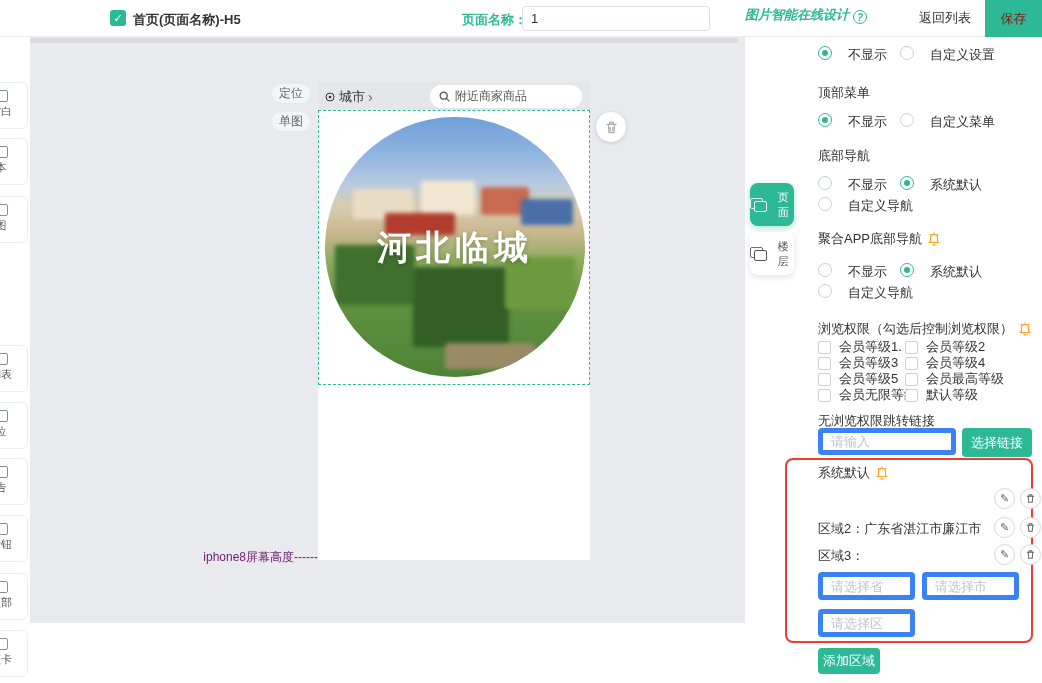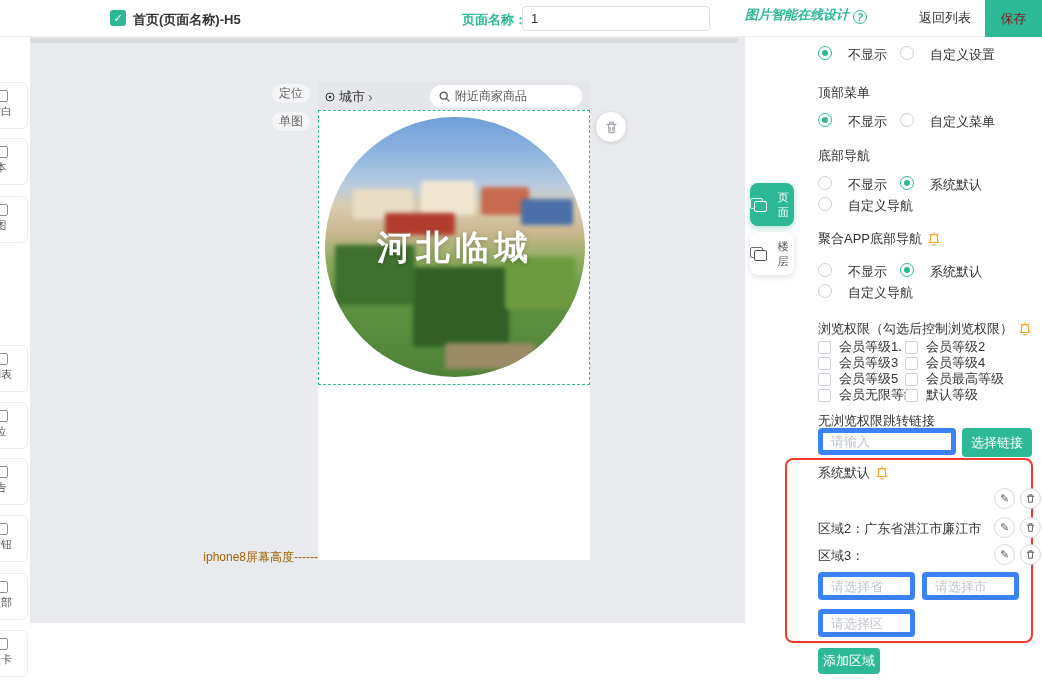--- a/index.html
+++ b/index.html
@@ -44,21 +44,21 @@
   .ph-search { position:absolute; left:112px; top:3px; width:152px; height:23px; background:#fff; border-radius:12px;
     display:flex; align-items:center; padding-left:8px; gap:4px; color:#555; font-size:12px; cursor:text; }
   .img-block { position:relative; width:272px; height:275px; border:1px dashed #2db896; background:#fff; cursor:pointer; }
   .city-circle { position:absolute; left:6px; top:6px; width:260px; height:260px; border-radius:50%; overflow:hidden;
     background:linear-gradient(180deg,#6f9fd8 0%,#8fb4e0 14%,#b9cbe0 26%,#d8cdb2 34%,#cbb891 44%,#8aab5b 56%,#5f9140 72%,#4e8237 100%); }
   .blob { position:absolute; filter:blur(2px); border-radius:3px; }
   .city-caption { position:absolute; left:0; right:0; top:108px; text-align:center; color:#fff; font-size:34px;
     letter-spacing:5px; font-weight:bold; text-shadow:0 1px 4px rgba(0,0,0,.25); }
   .trash-fab { position:absolute; left:566px; top:75px; width:30px; height:30px; background:#fff; border-radius:50%;
     box-shadow:0 1px 4px rgba(0,0,0,.15); display:flex; align-items:center; justify-content:center; cursor:pointer; z-index:6; }
-  .iphone-marker { position:absolute; left:150px; top:512px; width:138px; text-align:right; color:#a16207; font-size:12px; }
+  .iphone-marker { position:absolute; left:150px; top:512px; width:138px; text-align:right; color:#701a75; font-size:12px; }
 
   
   .fab { position:absolute; width:44px; height:43px; border-radius:8px; display:flex; 
     align-items:center; justify-content:center; gap:15px; cursor:pointer; z-index:20; font-size:11px; }
   #fab-page { left:750px; top:183px; background:#2db896; color:#fff; box-shadow:0 2px 6px rgba(45,184,150,.4); }
   #fab-floor { left:750px; top:232px; background:#fff; color:#555; box-shadow:0 2px 6px rgba(0,0,0,.12); }
   .layers { position:relative; width:17px; height:14px; }
   .layers i { position:absolute; display:block; width:13px; height:11px; border:1.5px solid currentColor; border-radius:2px; }
   .layers i.b { left:0; top:0; opacity:.85; }
   .layers i.f { left:4px; top:3px; background:inherit; }

